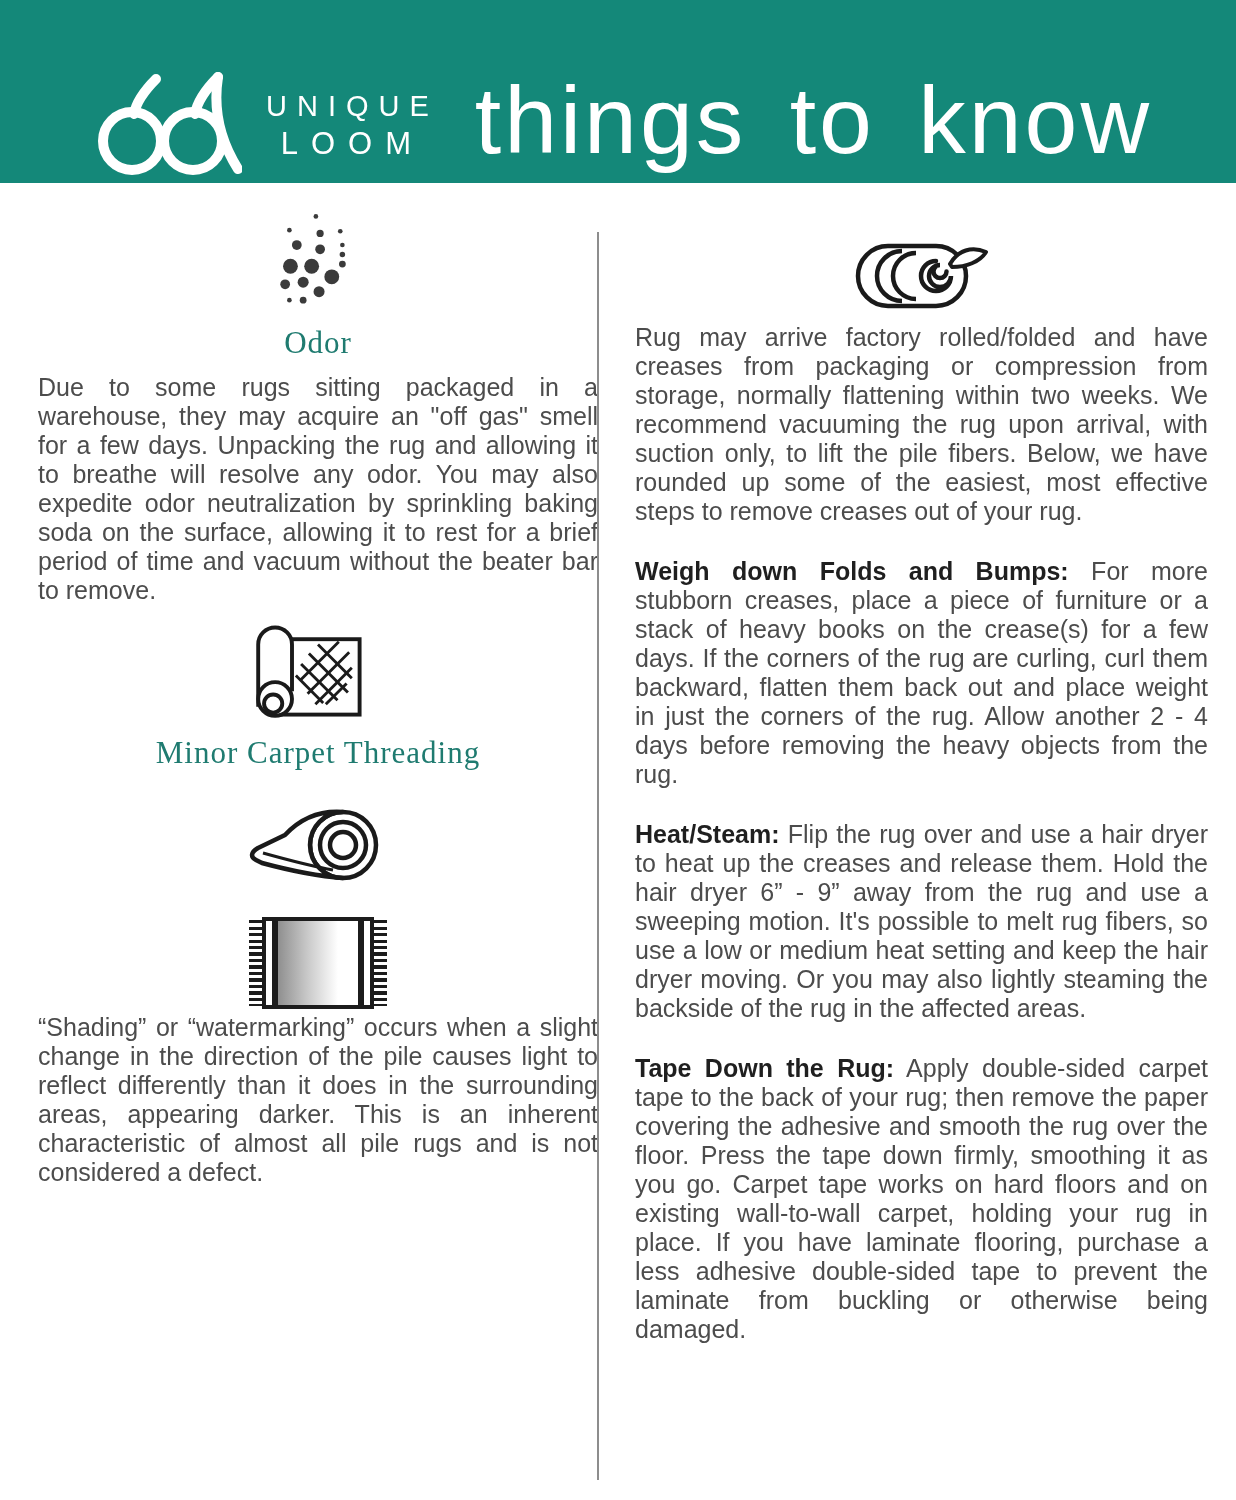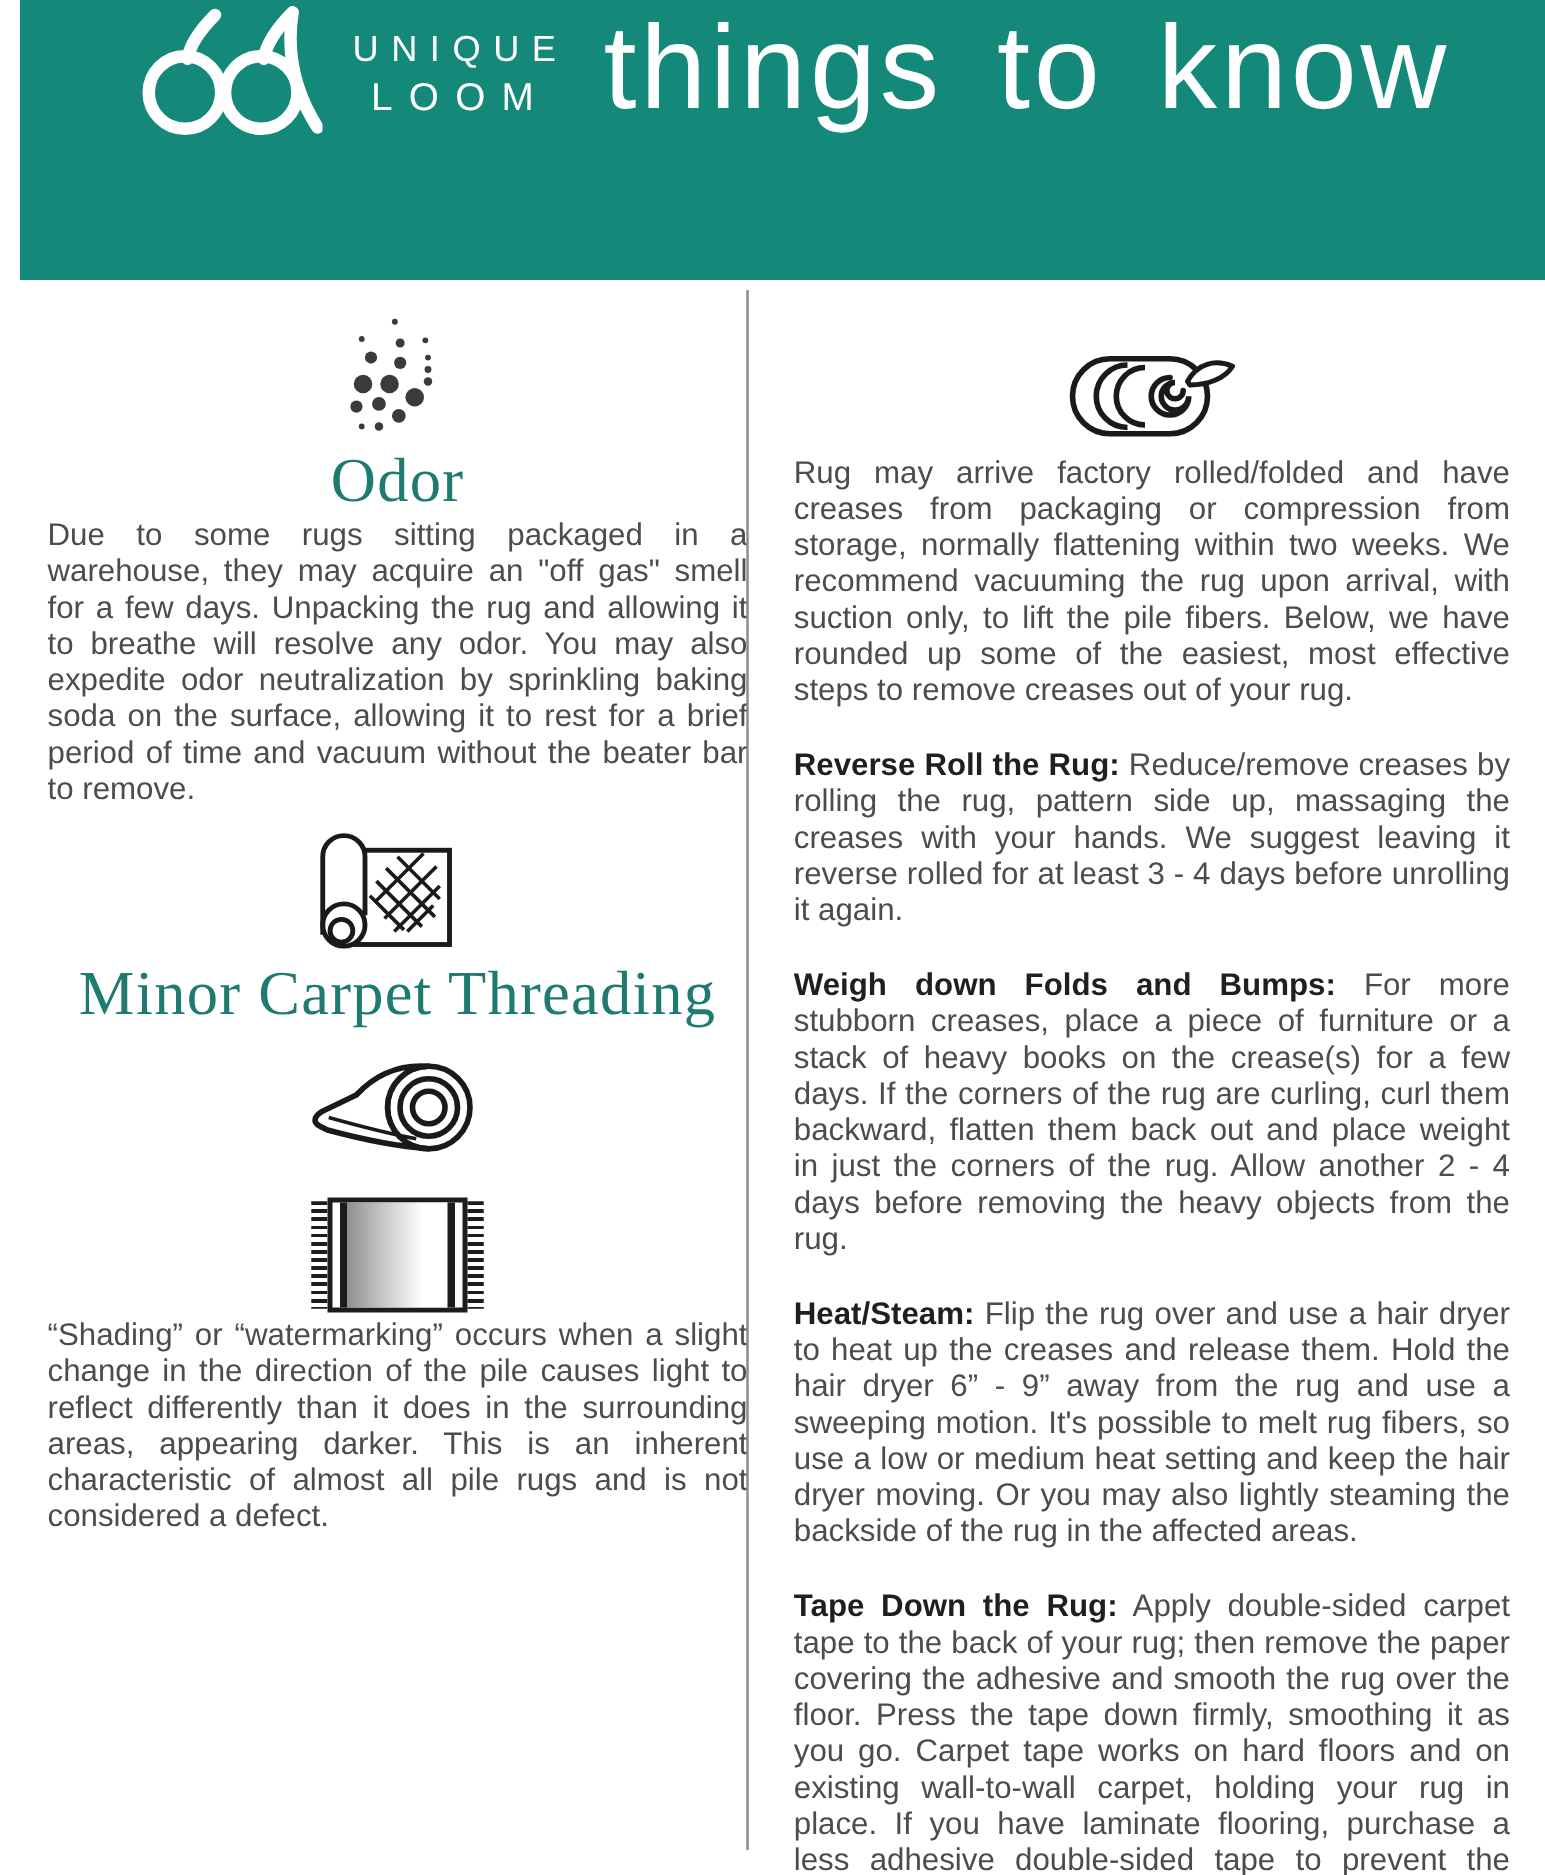--- a/index.html
+++ b/index.html
@@ -1,37 +1,37 @@
 <!DOCTYPE html>
 <html><head>
 <meta charset="utf-8">
 <style>
   html,body{margin:0;padding:0;background:#fff;}
   .page{position:relative;width:1236px;height:1500px;background:#ffffff;overflow:hidden;
         font-family:"Liberation Sans", sans-serif;}
 
   
-  .masthead{height:224px;background:#148879;display:flex;align-items:flex-start;margin-left:16px;}
+  .masthead{height:183px;background:#148879;display:flex;align-items:flex-end;}
   .brand{display:flex;align-items:center;margin-left:92px;gap:24px;}
   .brand-text{color:#fff;text-align:center;}
   .brand-line1{font-size:29px;letter-spacing:10px;line-height:37px;}
   .brand-line2{font-size:31px;letter-spacing:13px;line-height:37px;}
   .masthead h1{flex:1;text-align:center;margin:0;padding:0 48px 8px 0;color:#ffffff;
 Name:               font-family:"Liberation Serif", serif;font-weight:400;font-size:95px;
                letter-spacing:3px;word-spacing:14px;}
 
   
   .content{display:flex;padding:26px 28px 0 38px;}
   .col-left{width:560px;}
   .col-right{flex:1;margin-left:37px;}
   .divider{position:absolute;left:597px;top:232px;width:2px;height:1248px;background:#8d8d8d;}
 
   .icon-row{display:flex;justify-content:center;margin:0 0 4px 0;}
   h2{font-family:"Liberation Serif", serif;font-weight:400;color:#1f7b70;
-     font-size:50px;line-height:48px;text-align:center;margin:2px 0 6px 0;letter-spacing:1px;}
+     font-size:31px;line-height:48px;text-align:center;margin:2px 0 6px 0;letter-spacing:1px;}
   p{margin:0;font-size:25px;line-height:29px;color:#4c4c4c;text-align:justify;}
   .sec + .sec{margin-top:16px;}
   .sec-rugpad{margin-top:20px !important;}
   .sec-shading{margin-top:20px !important;}
 
   .col-right .icon-row{margin-top:30px;margin-bottom:10px;}
   .col-right h2{margin-bottom:8px;}
   .tip{margin-top:31px;}
   .tip b{color:#1f1f1f;font-weight:bold;}
 
@@ -158,21 +158,20 @@
         <svg width="140" height="74" viewBox="0 0 140 72" fill="none" stroke="#1a1a1a">
           <rect x="6" y="6" width="108" height="60" rx="30" fill="#ffffff" stroke-width="4.5"></rect>
           <path d="M50,11 A25,25 0 1 0 50,61" stroke-width="4.5"></path>
           <path d="M64,13 A23,23 0 1 0 64,59" stroke-width="4.5"></path>
           <path d="M98,24 C106,10 120,6 134,12 C128,22 114,27 100,27 Z" fill="#ffffff" stroke-width="4" stroke-linejoin="round"></path>
           <path d="M84,21 A15,15 0 1 0 99,36 A11,11 0 1 1 88,25 A6.5,6.5 0 1 0 94.5,31.5" stroke-width="4.5" stroke-linecap="round"></path>
         </svg>
       </div>
       <p>Rug may arrive factory rolled/folded and have creases from packaging or compression from storage, normally flattening within two weeks. We recommend vacuuming the rug upon arrival, with suction only, to lift the pile fibers. Below, we have rounded up some of the easiest, most effective steps to remove creases out of your rug.</p>
 
-      <p class="tip"><b>Reverse Roll the Rug:</b> <span>Reduce/remove creases by rolling the rug, pattern side up, massaging the creases with your hands. We suggest leaving it reverse rolled for at least 3 - 4 days before unrolling it again.</span></p>
 
       <p class="tip"><b>Weigh down Folds and Bumps:</b> <span>For more stubborn creases, place a piece of furniture or a stack of heavy books on the crease(s) for a few days. If the corners of the rug are curling, curl them backward, flatten them back out and place weight in just the corners of the rug. Allow another 2 - 4 days before removing the heavy objects from the rug.</span></p>
 
       <p class="tip"><b>Heat/Steam:</b> <span>Flip the rug over and use a hair dryer to heat up the creases and release them. Hold the hair dryer 6” - 9” away from the rug and use a sweeping motion. It's possible to melt rug fibers, so use a low or medium heat setting and keep the hair dryer moving. Or you may also lightly steaming the backside of the rug in the affected areas.</span></p>
 
       <p class="tip"><b>Tape Down the Rug:</b> <span>Apply double-sided carpet tape to the back of your rug; then remove the paper covering the adhesive and smooth the rug over the floor. Press the tape down firmly, smoothing it as you go. Carpet tape works on hard floors and on existing wall-to-wall carpet, holding your rug in place. If you have laminate flooring, purchase a less adhesive double-sided tape to prevent the laminate from buckling or otherwise being damaged.</span></p>
 
     </section>
   </main>
 </div>

